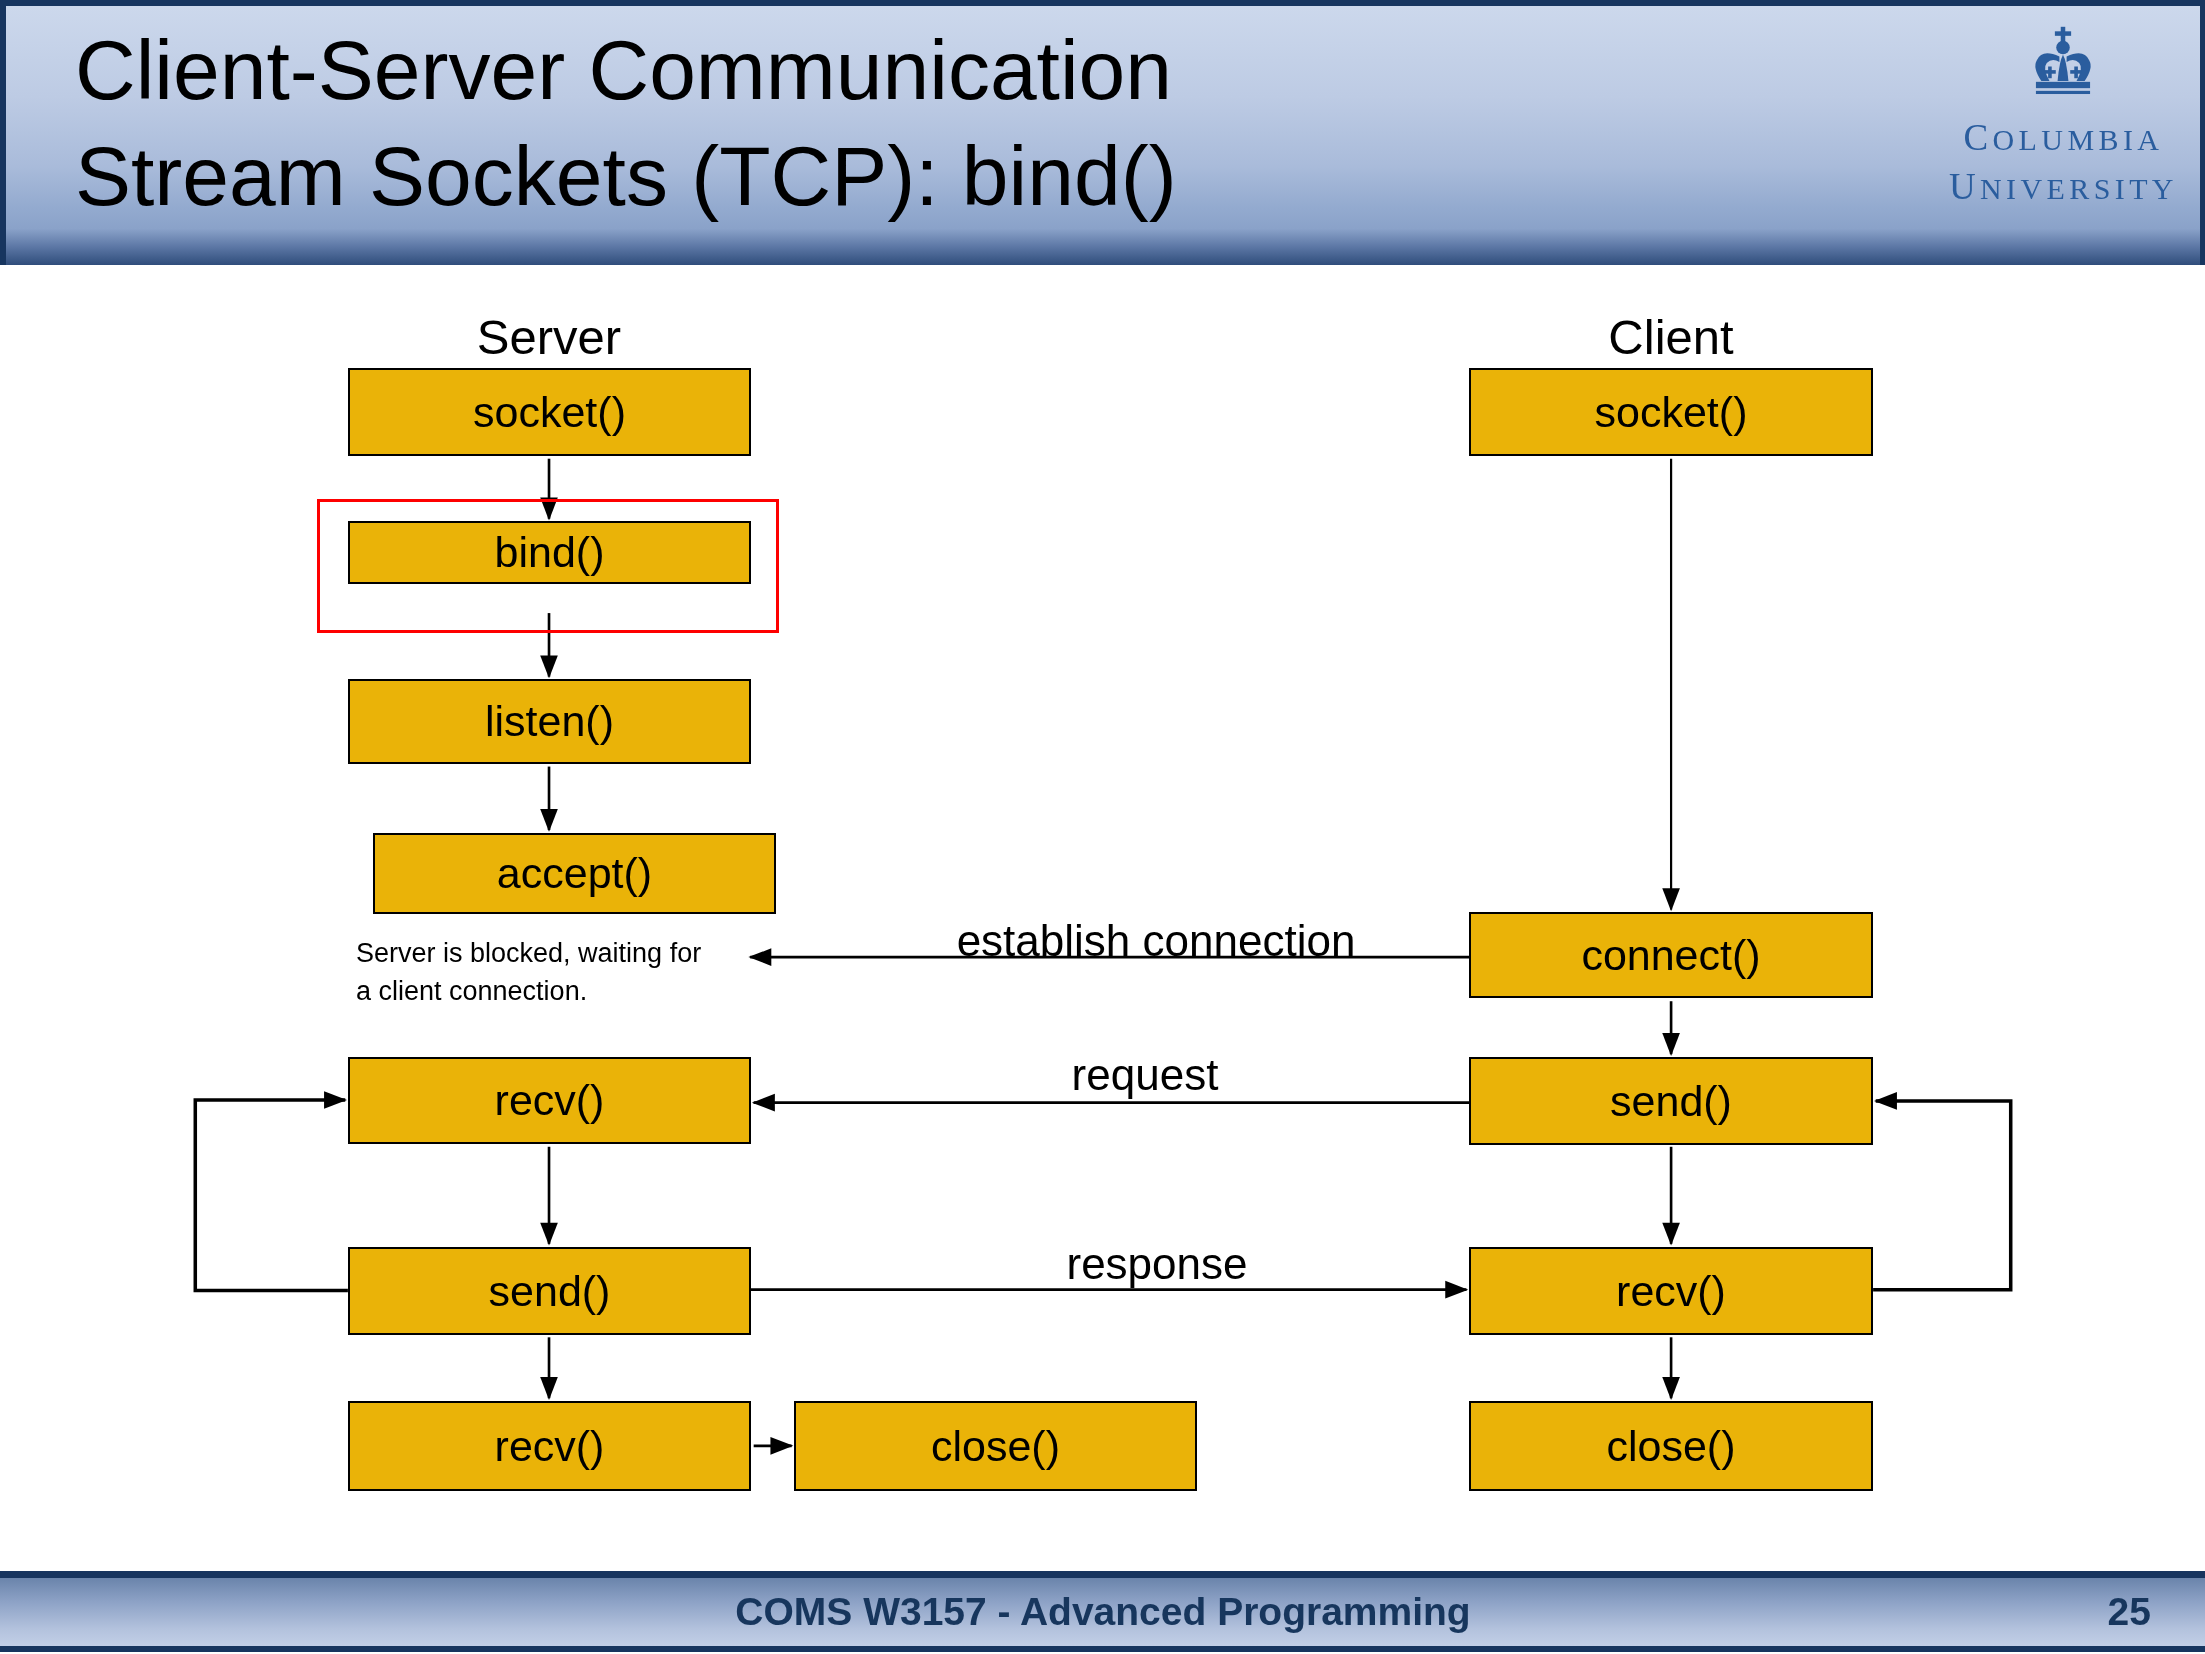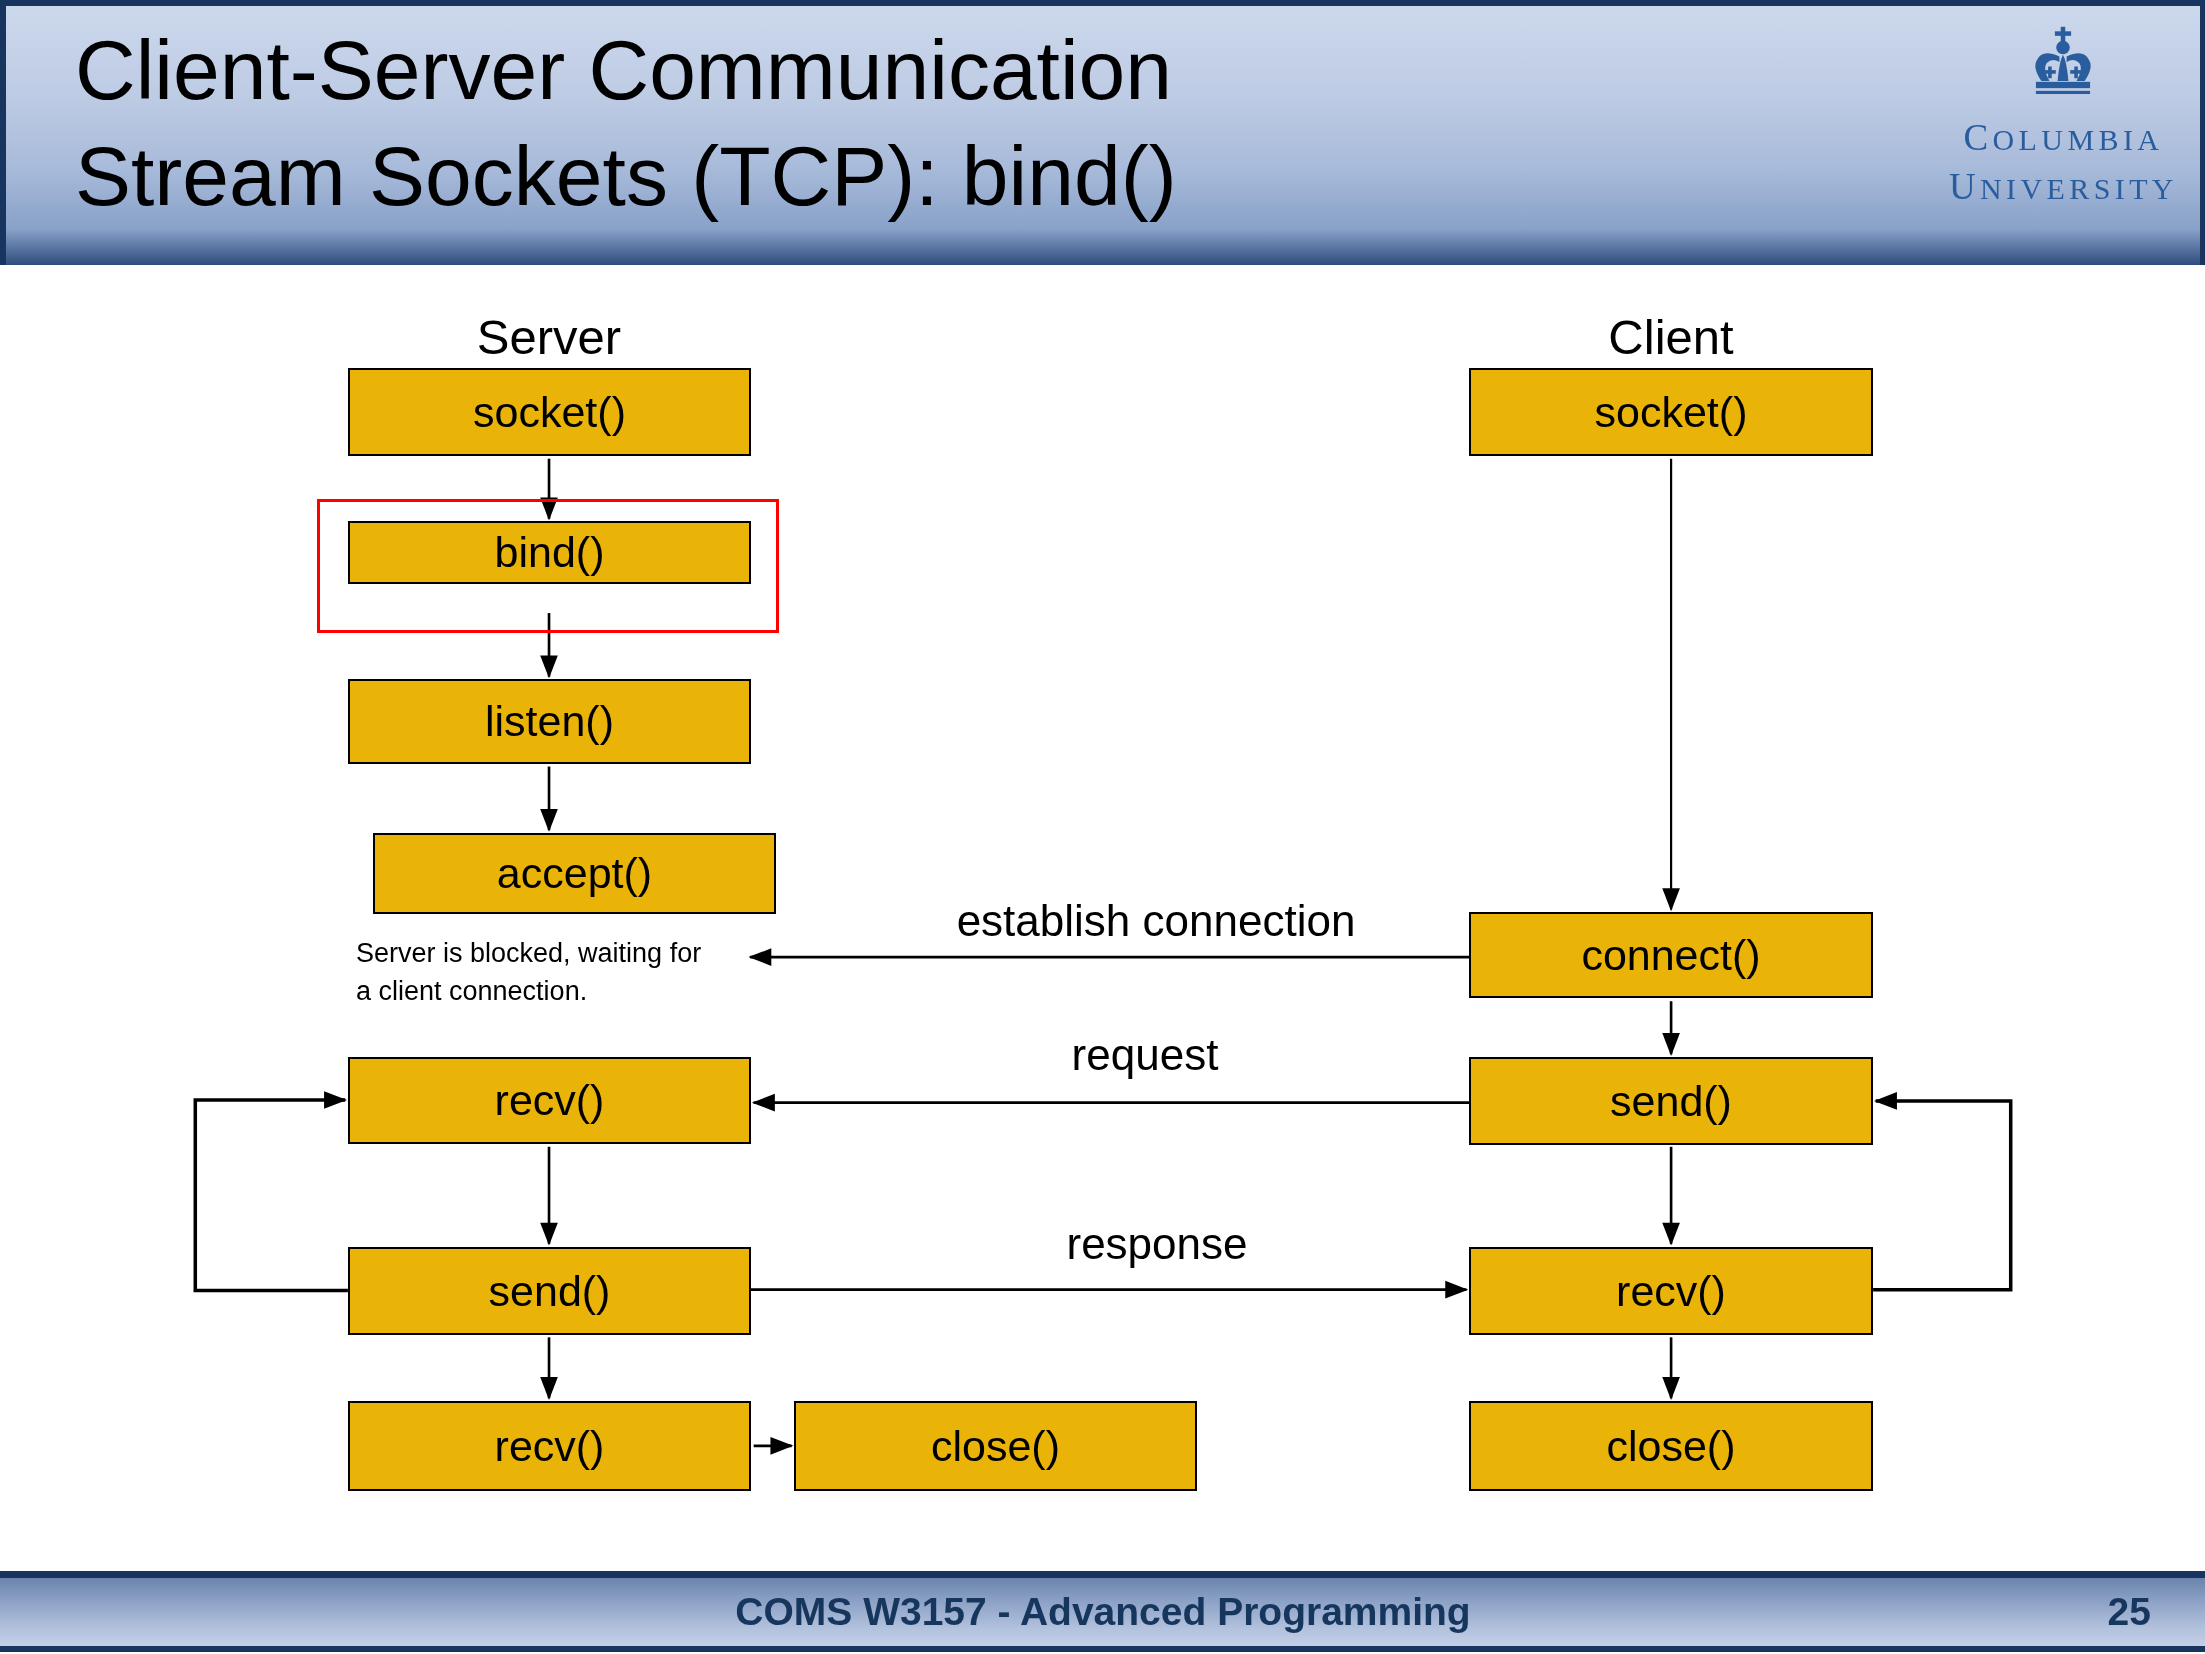--- a/index.html
+++ b/index.html
@@ -47,21 +47,21 @@
   .hl-rect {
     position: absolute; left: 317px; top: 499px; width: 462px; height: 134px;
     box-sizing: border-box; border: 3.5px solid #fe0000; z-index: 3;
   }
   .note {
     position: absolute; left: 356px; top: 935px;
     font-size: 27px; line-height: 1.4; color: #000;
   }
   .alabel {
     position: absolute; transform: translateX(-50%);
-    font-size: 44px; color: #000; white-space: nowrap;
+    font-size: 44px; color: #000; white-space: nowrap; margin-top: 20px;
   }
   .arrows { position: absolute; left: 0; top: 0; z-index: 1; }
 
   
   .ftr-line1 { position: absolute; left: 0; top: 1571px; width: 2206px; height: 7px; background: #17355f; }
   .ftr {
     position: absolute; left: 0; top: 1578px; width: 2206px; height: 68px;
     background: linear-gradient(180deg, #6a84ab 0%, #8da2c6 35%, #b3c2dd 75%, #c2cfe7 100%);
     display: flex; align-items: center; justify-content: center;
   }

